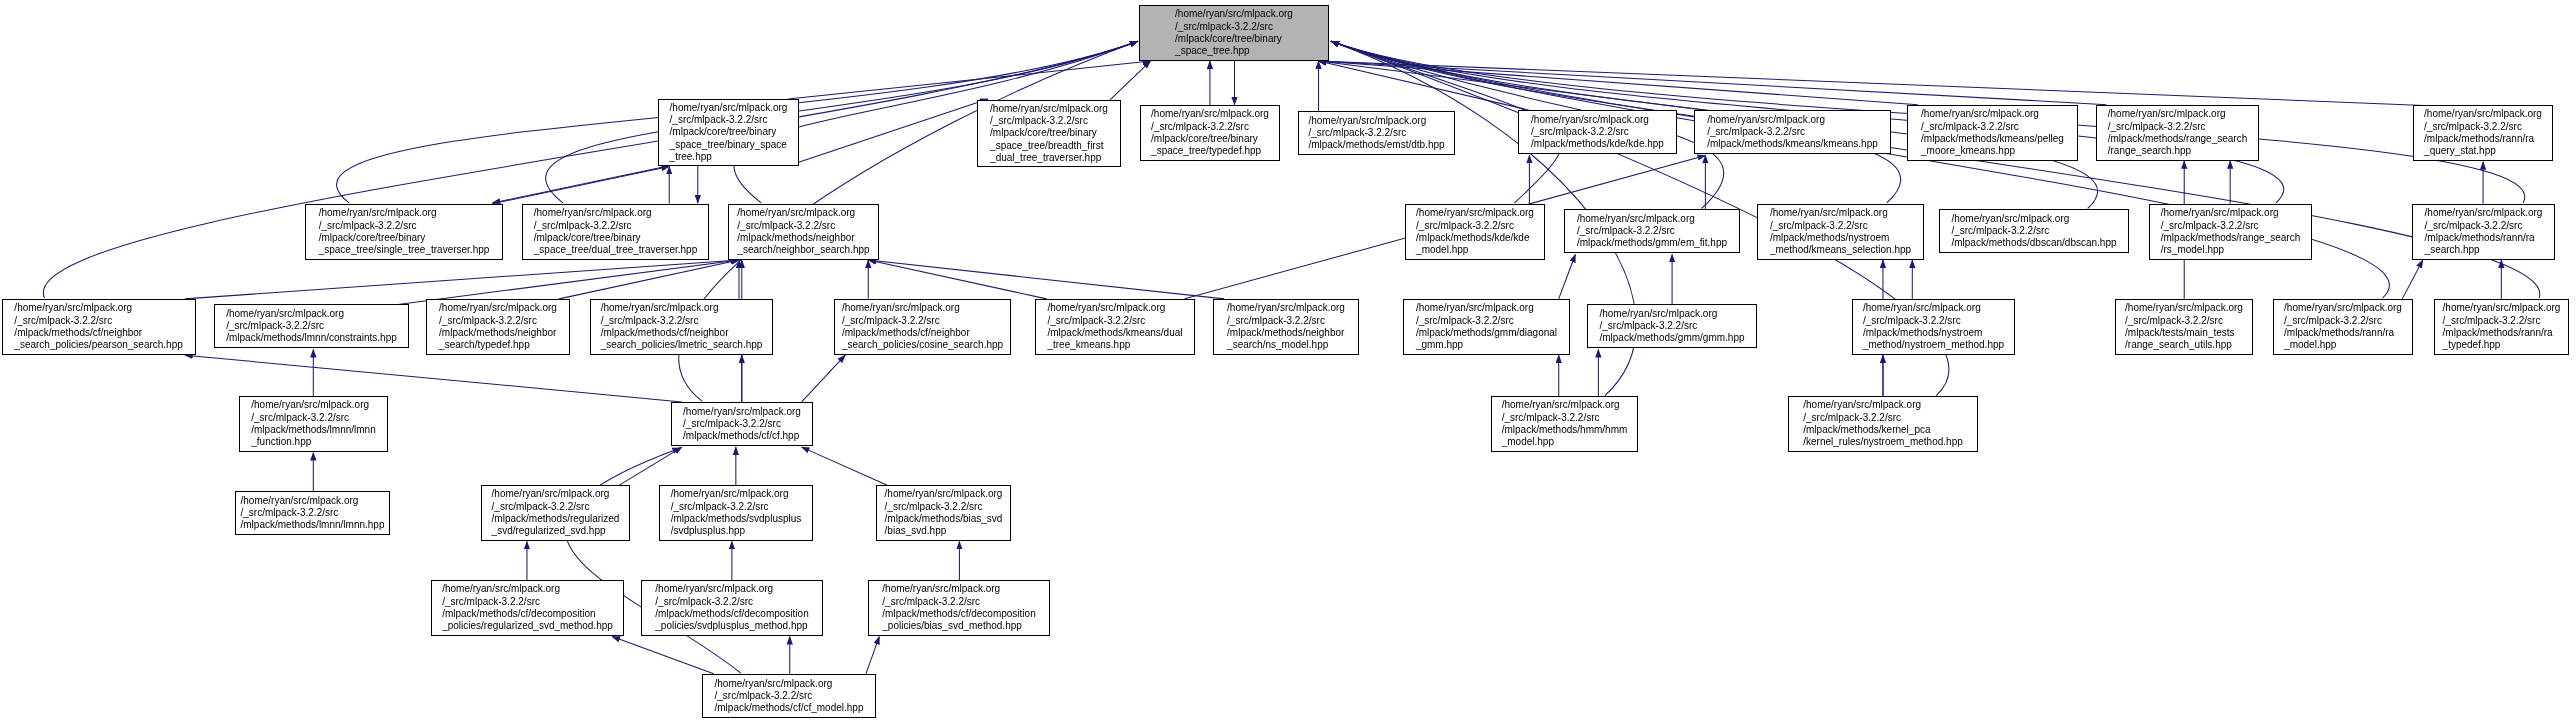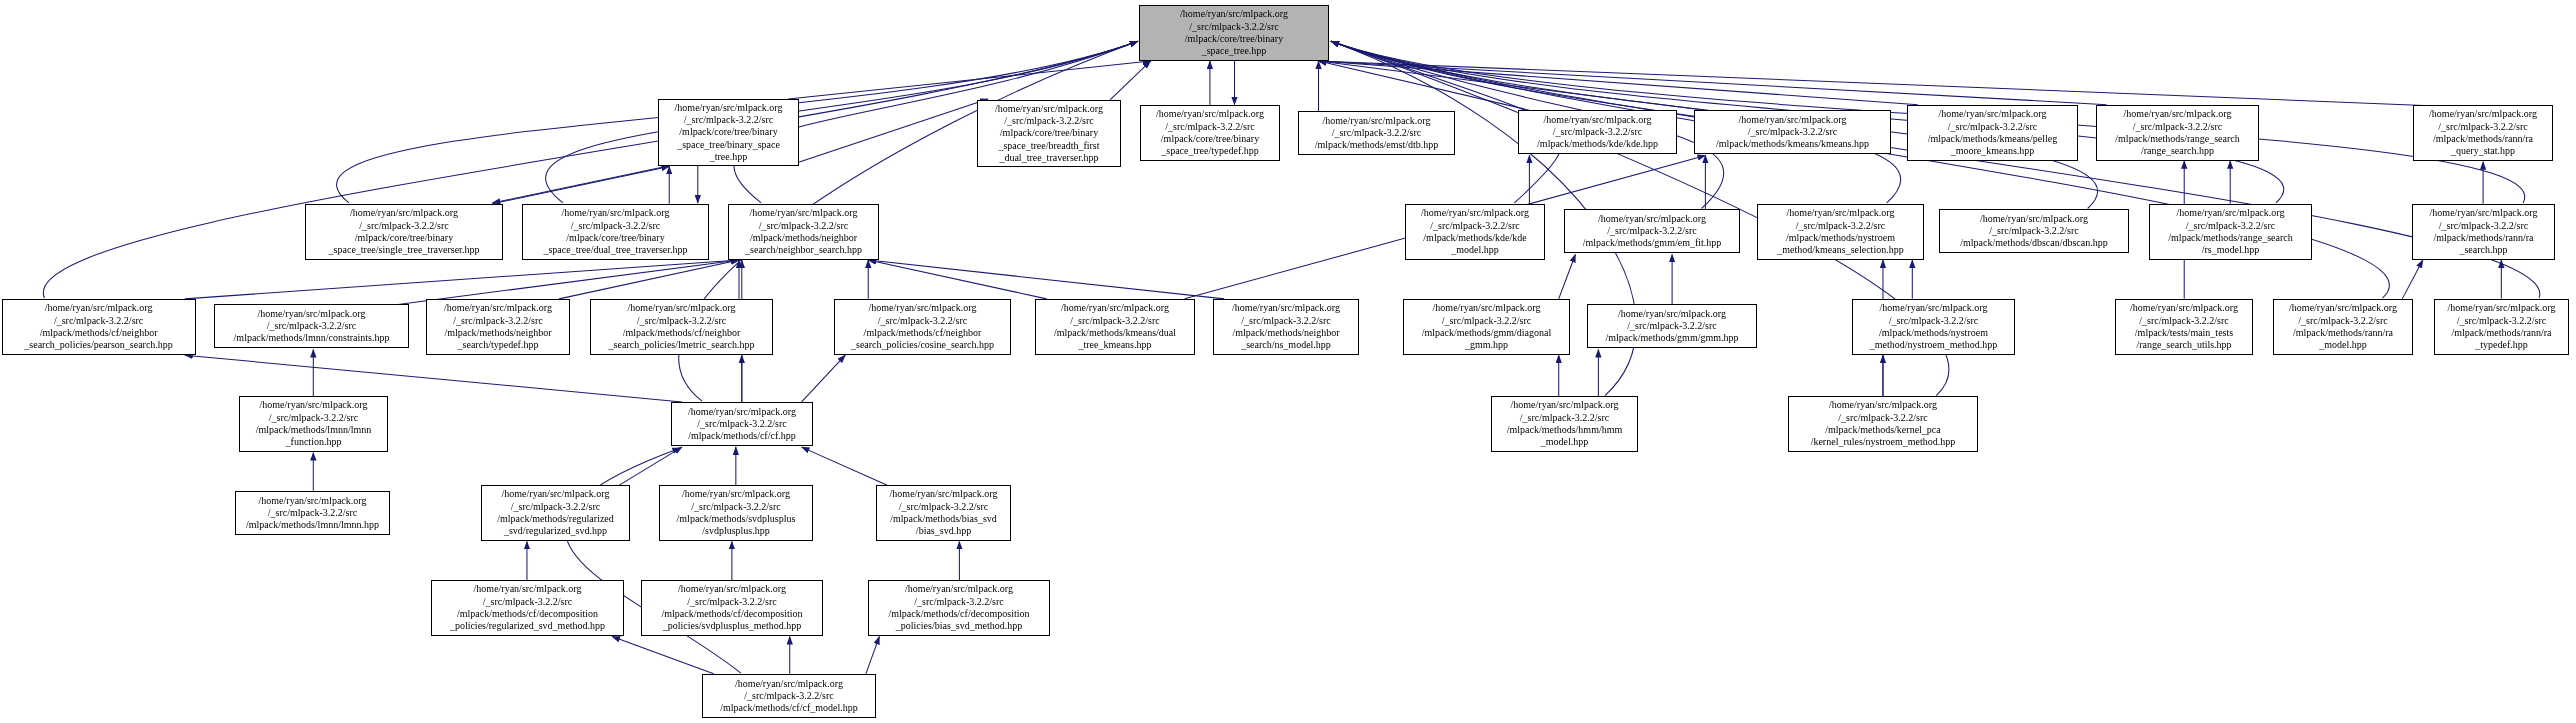--- a/index.html
+++ b/index.html
@@ -15,26 +15,24 @@
   .node{
     position:absolute;
     z-index:1;
     box-sizing:border-box;
     background:#ffffff;
     border:0.8px solid #000000;
     color:#000000;
     font-size:10px;
     line-height:12.3px;
     white-space:pre-line;
-    text-align:center;
     display:flex;
     align-items:center;
     justify-content:center;
     cursor:pointer;
-    font-family:Liberation Serif, serif;
   }
   .node.thick{border-width:1.6px;}
   .node.root{border-width:1.6px;font-weight:normal;}
 </style>
 </head>
 <body>
 
 <div class="stage" id="graph-stage" style="width: 2576px; height: 723px; background: rgb(255, 255, 255);">
   <svg class="edge-layer" id="edge-layer" width="2576" height="723" viewBox="0 0 3249 912">
     <defs>

